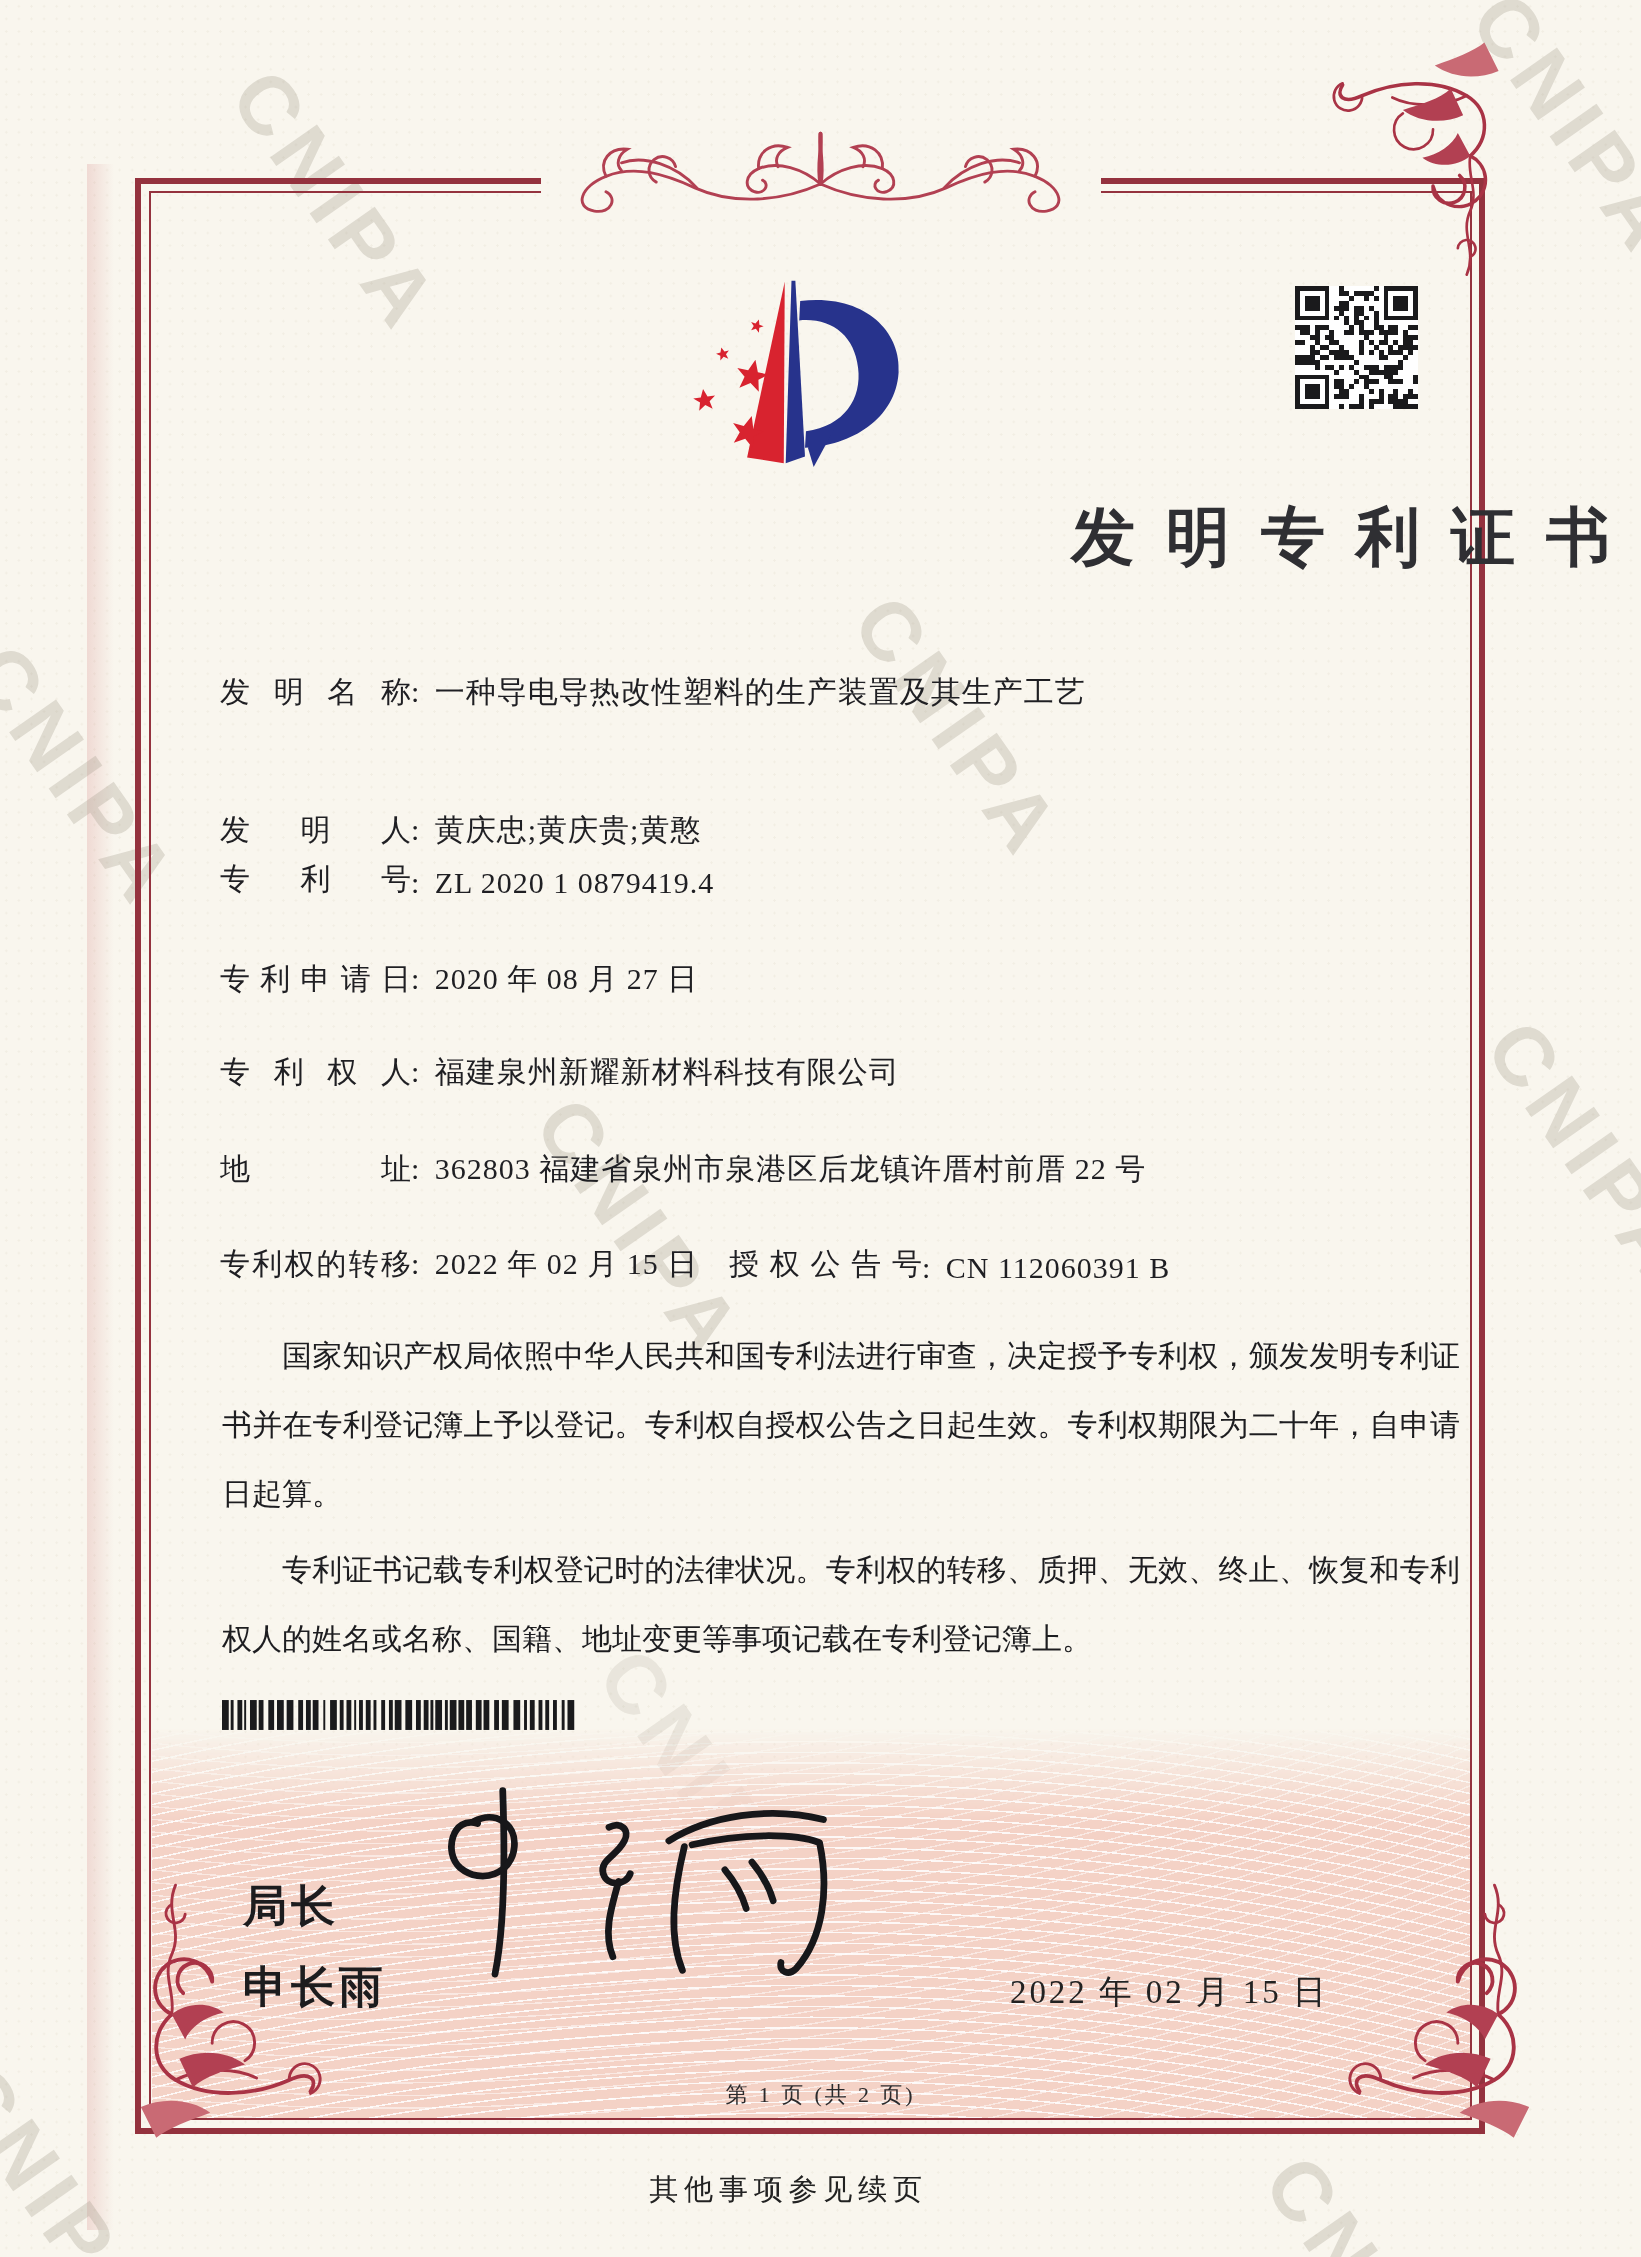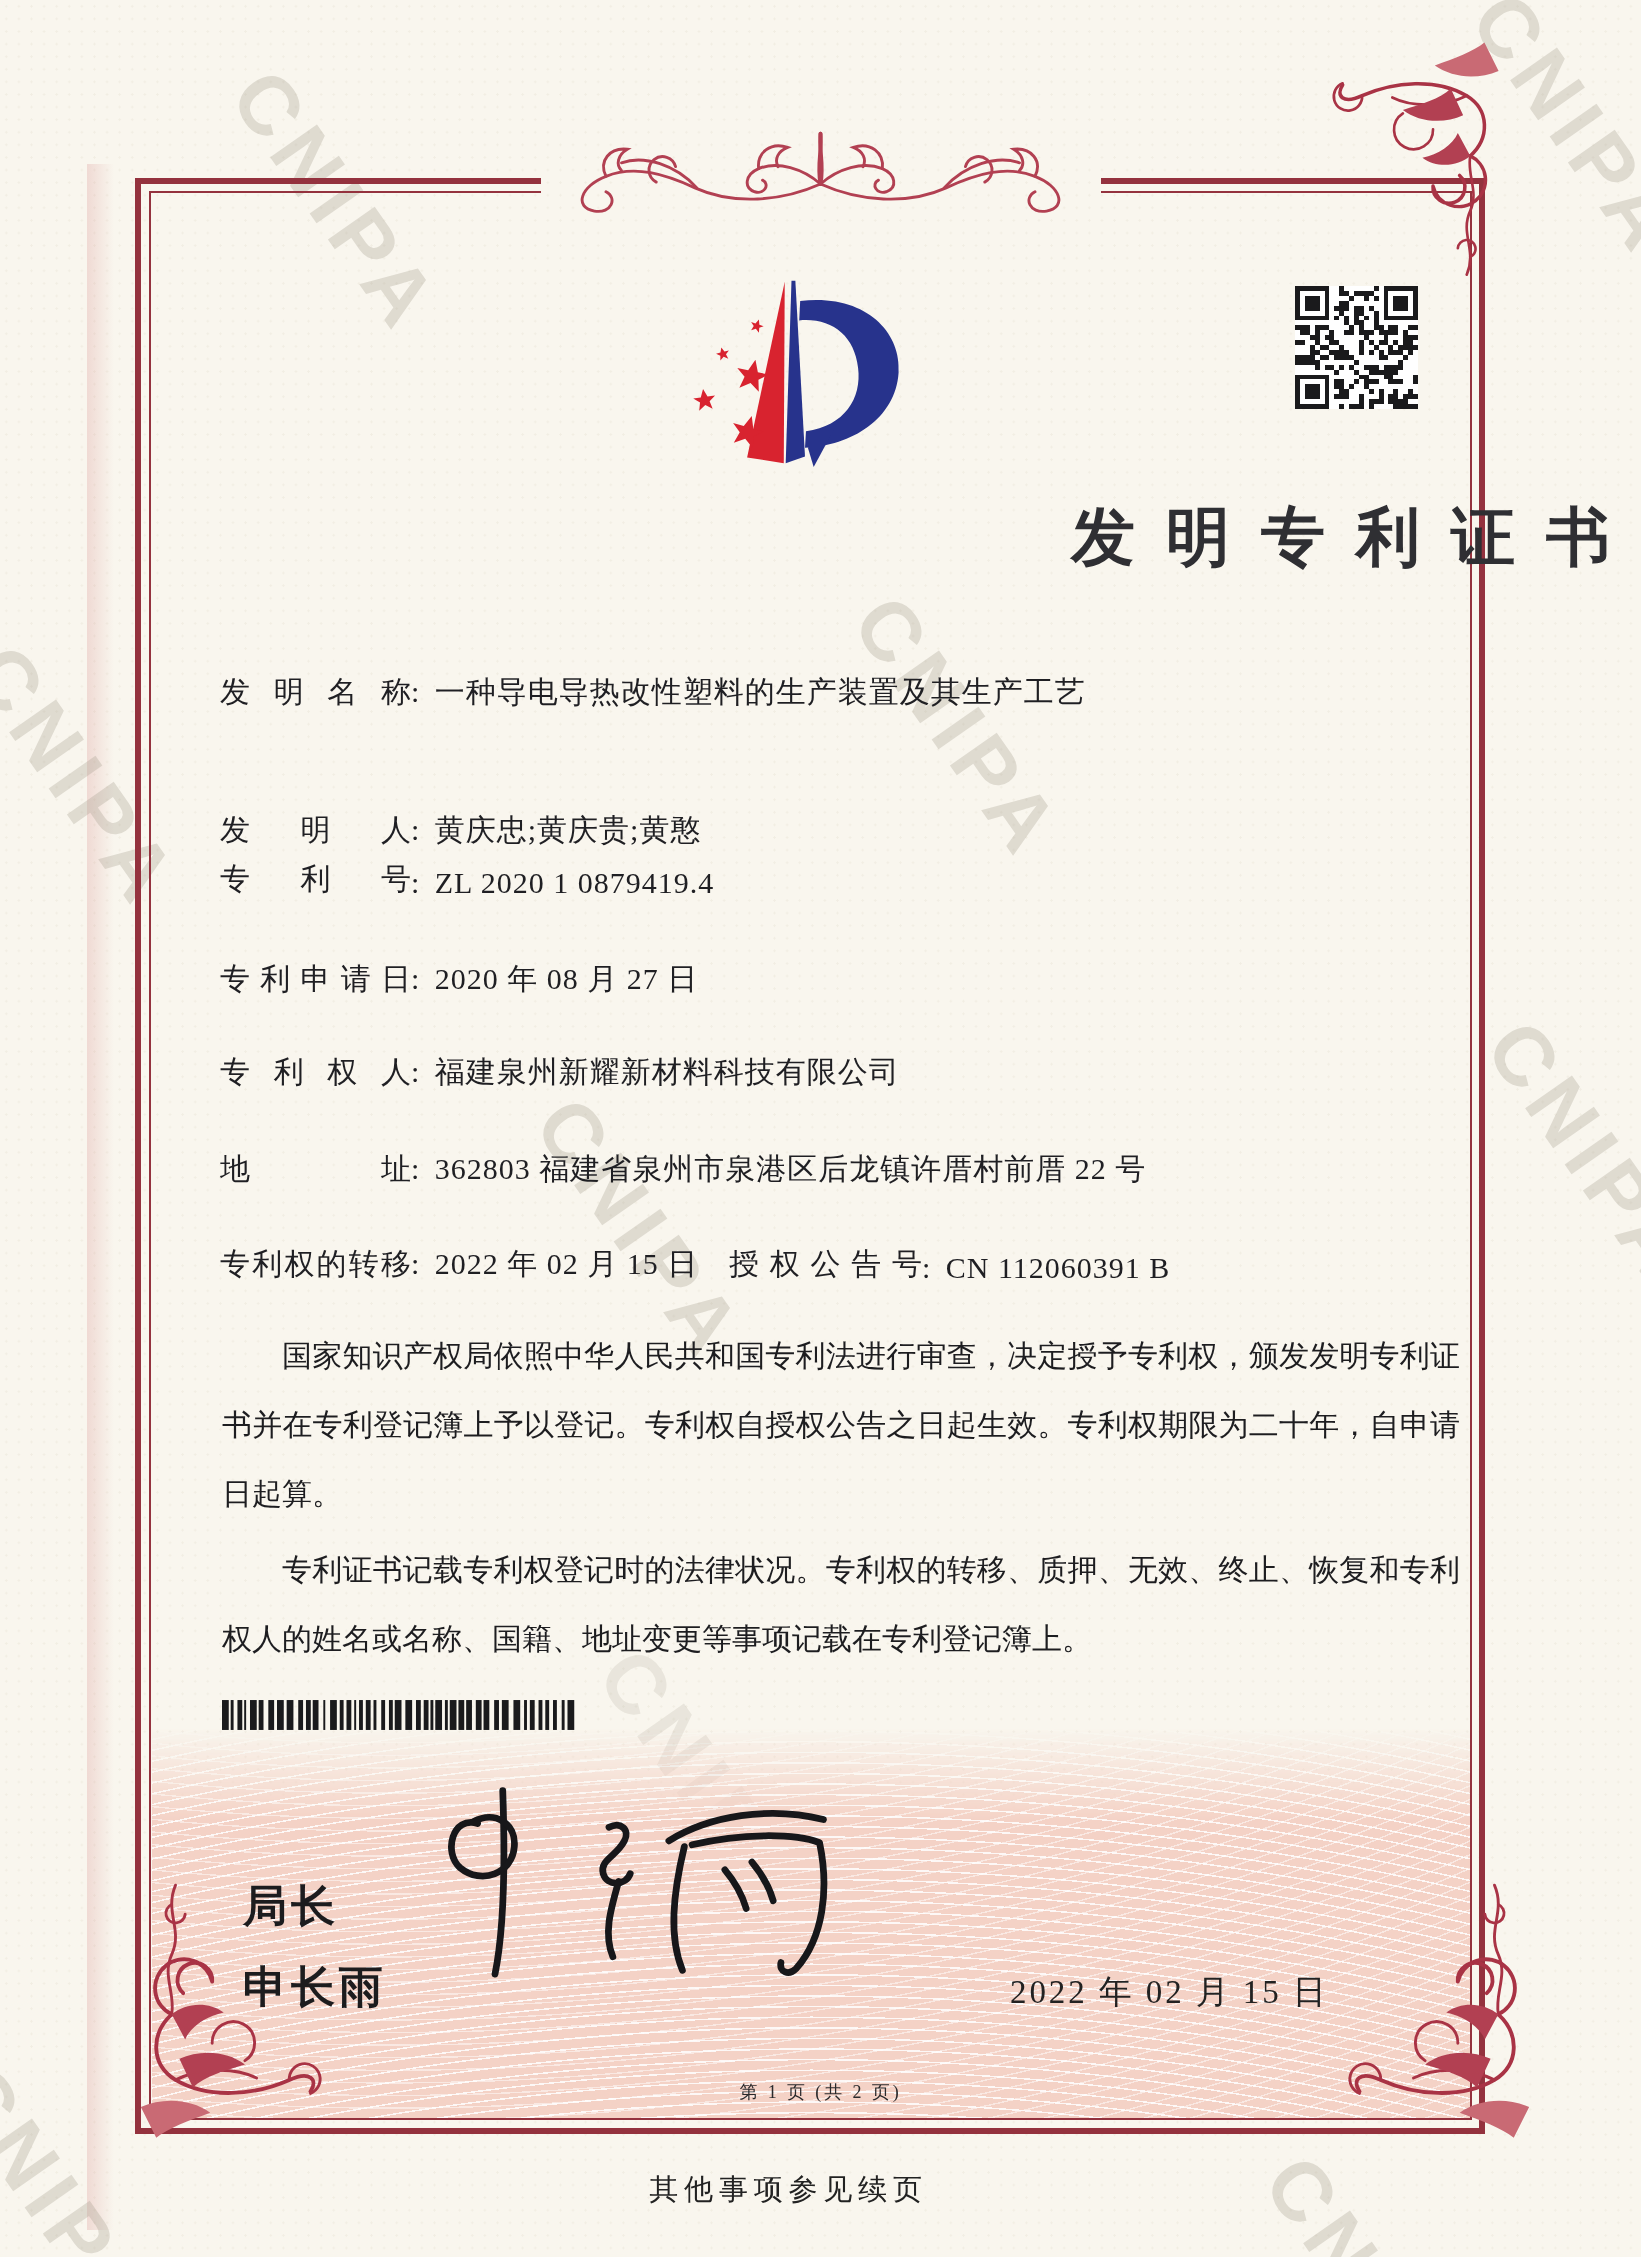--- a/index.html
+++ b/index.html
@@ -36,21 +36,21 @@
   .fcolon{display:inline-block;margin-right:15.4px;}
   .fval{letter-spacing:1px;}
   .g2{position:absolute;left:509px;top:0;}
   
   .para{position:absolute;left:222px;width:1238px;font-size:30px;line-height:69px;
         text-align:justify;text-justify:inter-ideograph;color:#1d1d20;margin:0;text-indent:2em;}
   
   .officer{position:absolute;left:243px;font-size:44px;font-family:"Liberation Sans",sans-serif;
            font-weight:600;color:#1c1c1e;letter-spacing:3.9px;margin-top:48px;}
   .issue-date{left:1010px;top:1970px;font-size:33px;letter-spacing:2.9px;color:#222;}
-  .page-info{left:0;top:2080px;width:1641px;text-align:center;font-size:18px;letter-spacing:2.9px;color:#2a2a2c;}
+  .page-info{left:0;top:2080px;width:1641px;text-align:center;font-size:22px;letter-spacing:2.9px;color:#2a2a2c;}
   .cont-note{left:0;top:2170px;width:1577px;text-align:center;font-size:29px;letter-spacing:5.8px;color:#222;}
   svg{display:block;}
 </style>
 </head>
 <body>
 
 <div class="page">
 
   <div class="abs scan-edge"></div>
 

